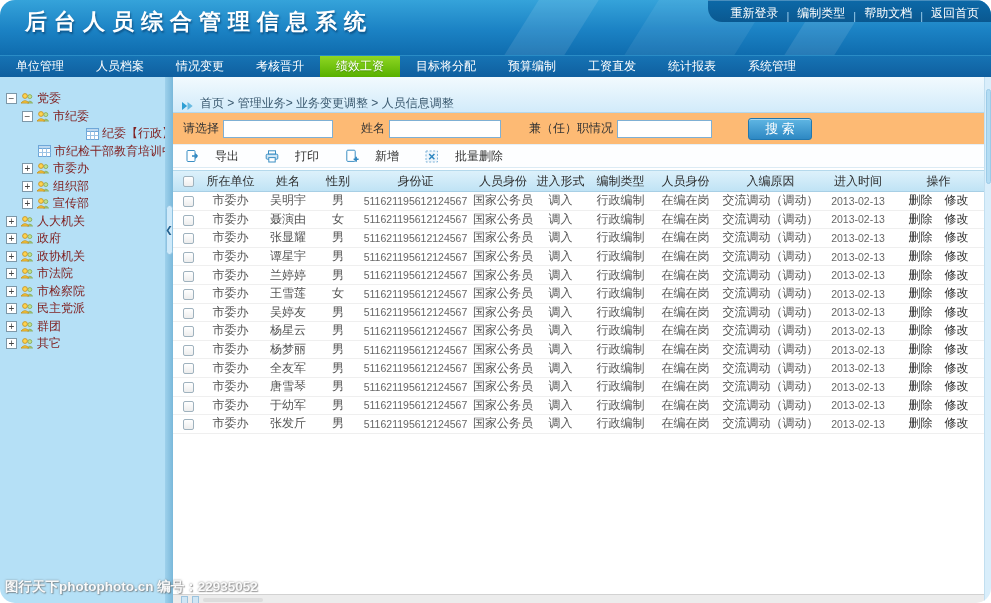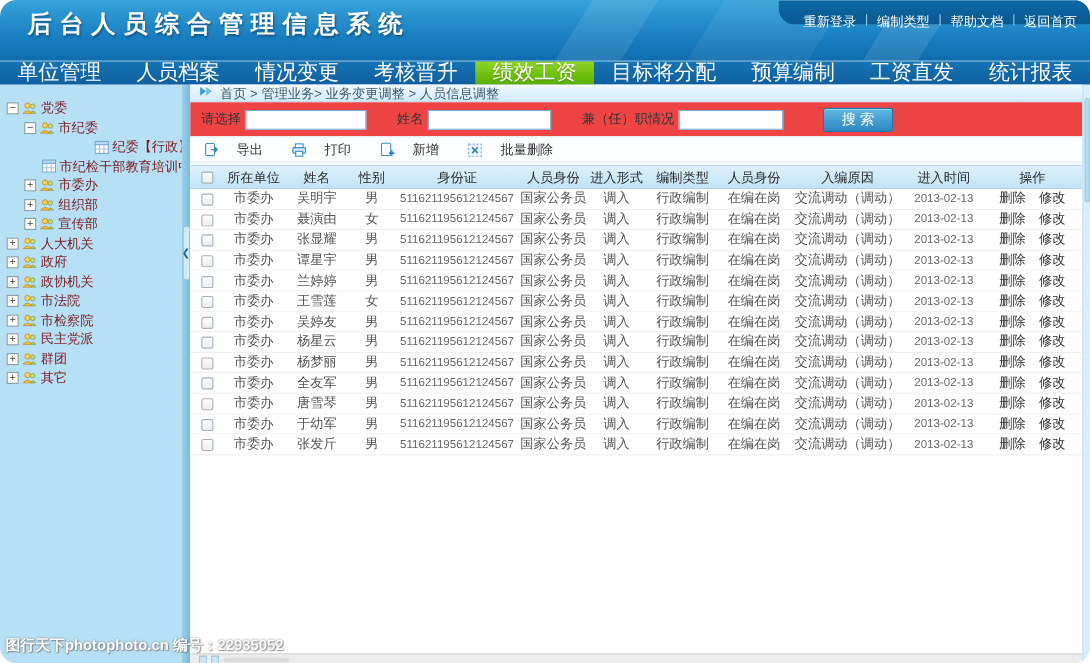--- a/index.html
+++ b/index.html
@@ -6,49 +6,49 @@
   html,body { width:991px; height:603px; overflow:hidden; font-family:"Liberation Sans","DejaVu Sans",sans-serif; }
   .app { width:991px; height:603px; background:#fff; position:relative; overflow:hidden;border-radius:15px; }
 
   
   .header { position:relative; height:55px; background:linear-gradient(180deg,#35a3da 0%,#1b82c4 55%,#0f6cae 100%); overflow:hidden; }
   .streak { position:absolute; top:-10px; height:80px; background:rgba(255,255,255,.10); transform:skewX(-32deg); }
   .s1 { left:520px; width:60px; } .s2 { left:640px; width:110px; background:rgba(255,255,255,.07);} .s3 { left:800px; width:50px; }
   .title-block { position:absolute; left:25px; top:7px; }
   .app-title { color:#fff; font-size:22px; font-weight:bold; letter-spacing:7px; text-shadow:1px 2px 2px rgba(0,40,80,.5); }
   .app-subtitle { color:#eef8ff; font-size:12.5px; font-weight:bold; font-style:italic; letter-spacing:1px; margin-top:3px; text-shadow:1px 1px 1px rgba(0,40,80,.4); }
-  .top-links { position:absolute; right:0; top:0; height:22px; background:linear-gradient(180deg,#0c69a8,#0a5890); border-bottom-left-radius:14px; display:flex; align-items:flex-start; padding:12px 12px 0 22px; box-shadow:inset 0 1px 0 rgba(255,255,255,.25); }
+  .top-links { position:absolute; right:0; top:0; height:22px; background:linear-gradient(180deg,#0c69a8,#0a5890); border-bottom-left-radius:14px; display:flex; align-items:flex-end; padding:12px 12px 0 22px; box-shadow:inset 0 1px 0 rgba(255,255,255,.25); }
   .top-link { color:#fff; font-size:12px; cursor:pointer; text-decoration:none; white-space:nowrap; }
   .top-links .sep { color:#9fd0ee; margin:0 8px; font-size:11px; }
 
   
   .menubar { height:22px; background:linear-gradient(180deg,#1673b4,#0f5f9f); border-top:1px solid #2a8cc6; display:flex; align-items:stretch; }
-  .menu-item { color:#fff; font-size:19px; line-height:21px; padding:0 16px; cursor:pointer; white-space:nowrap; }
+  .menu-item { color:#fff; font-size:12px; line-height:21px; padding:0 16px; cursor:pointer; white-space:nowrap; }
   .menu-item.active { background:linear-gradient(180deg,#8ed622,#58b000); text-shadow:0 1px 1px rgba(30,80,0,.4); }
 
   
   .body { display:flex; height:526px; position:relative; }
   .sidebar { width:165px; background:#b5e0f6; position:relative; padding-top:13px; }
   .tree-row { display:flex; align-items:center; height:17.5px; cursor:pointer; white-space:nowrap; }
   .expander { width:11px; height:11px; border:1px solid #7e98a8; background:#fff; font-size:10px; line-height:9px; text-align:center; color:#444; margin-right:3px; flex:0 0 auto; cursor:pointer; }
   .tree-icon { margin-right:3px; display:inline-flex; flex:0 0 auto; }
   .tree-label { font-size:12px; color:#7f1d1d; }
 
   .splitter { width:8px; background:linear-gradient(90deg,#9ed1ec,#7ab8da); position:relative; }
   .split-handle { position:absolute; left:0.5px; top:128px; width:7px; height:50px; background:#cfeafa; border:1px solid #8fc2e0; border-radius:4px; display:flex; align-items:center; justify-content:center; font-size:9px; color:#23618e; cursor:pointer; }
 
   .content { flex:1; background:#fff; position:relative; display:flex; flex-direction:column; }
 
   
-  .breadcrumb { height:16px; background:linear-gradient(180deg,#f2fafe,#d2ebfa); border-bottom:1px solid #b3d7ec; display:flex; align-items:flex-start; padding:0 8px; }
+  .breadcrumb { height:36px; background:linear-gradient(180deg,#f2fafe,#d2ebfa); border-bottom:1px solid #b3d7ec; display:flex; align-items:flex-end; padding:0 8px; }
   .crumb-icon { display:inline-flex; margin-right:5px; }
   .crumb-text { font-size:12px; color:#3b5a70; }
 
   
-  .searchbar { height:31px; display:flex; align-items:center; padding:0 10px; background:#ef4444; }
+  .searchbar { height:31px; display:flex; align-items:center; padding:0 10px; background:#fdba74; }
   .search-label { font-size:12px; color:#333; margin-right:4px; white-space:nowrap; }
   .search-input { height:18px; border:1px solid #7fb0d4; background:#fff; font-size:12px; padding:0 4px; margin-right:28px; outline:none; }
   .search-input.f0 { width:110px; } .search-input.f1 { width:112px; } .search-input.f2 { width:95px; margin-right:20px; }
   .search-btn { width:64px; height:22px; margin-left:16px; border:1px solid #2277ae; border-radius:3px; background:linear-gradient(180deg,#5fb6e3,#2d88c3); color:#fff; font-size:13px; cursor:pointer; box-shadow:inset 0 1px 0 rgba(255,255,255,.45); font-family:inherit; }
 
   
   .toolbar { height:24px; display:flex; align-items:center; gap:26px; padding:0 12px; border-top:1px solid #e6f0f7; border-bottom:1px solid #dcebf4; background:#fdfeff; }
   .tool-btn { display:flex; align-items:center; gap:16px; cursor:pointer; }
   .tool-icon { display:inline-flex; }
   .tool-label { font-size:12px; color:#333; }

